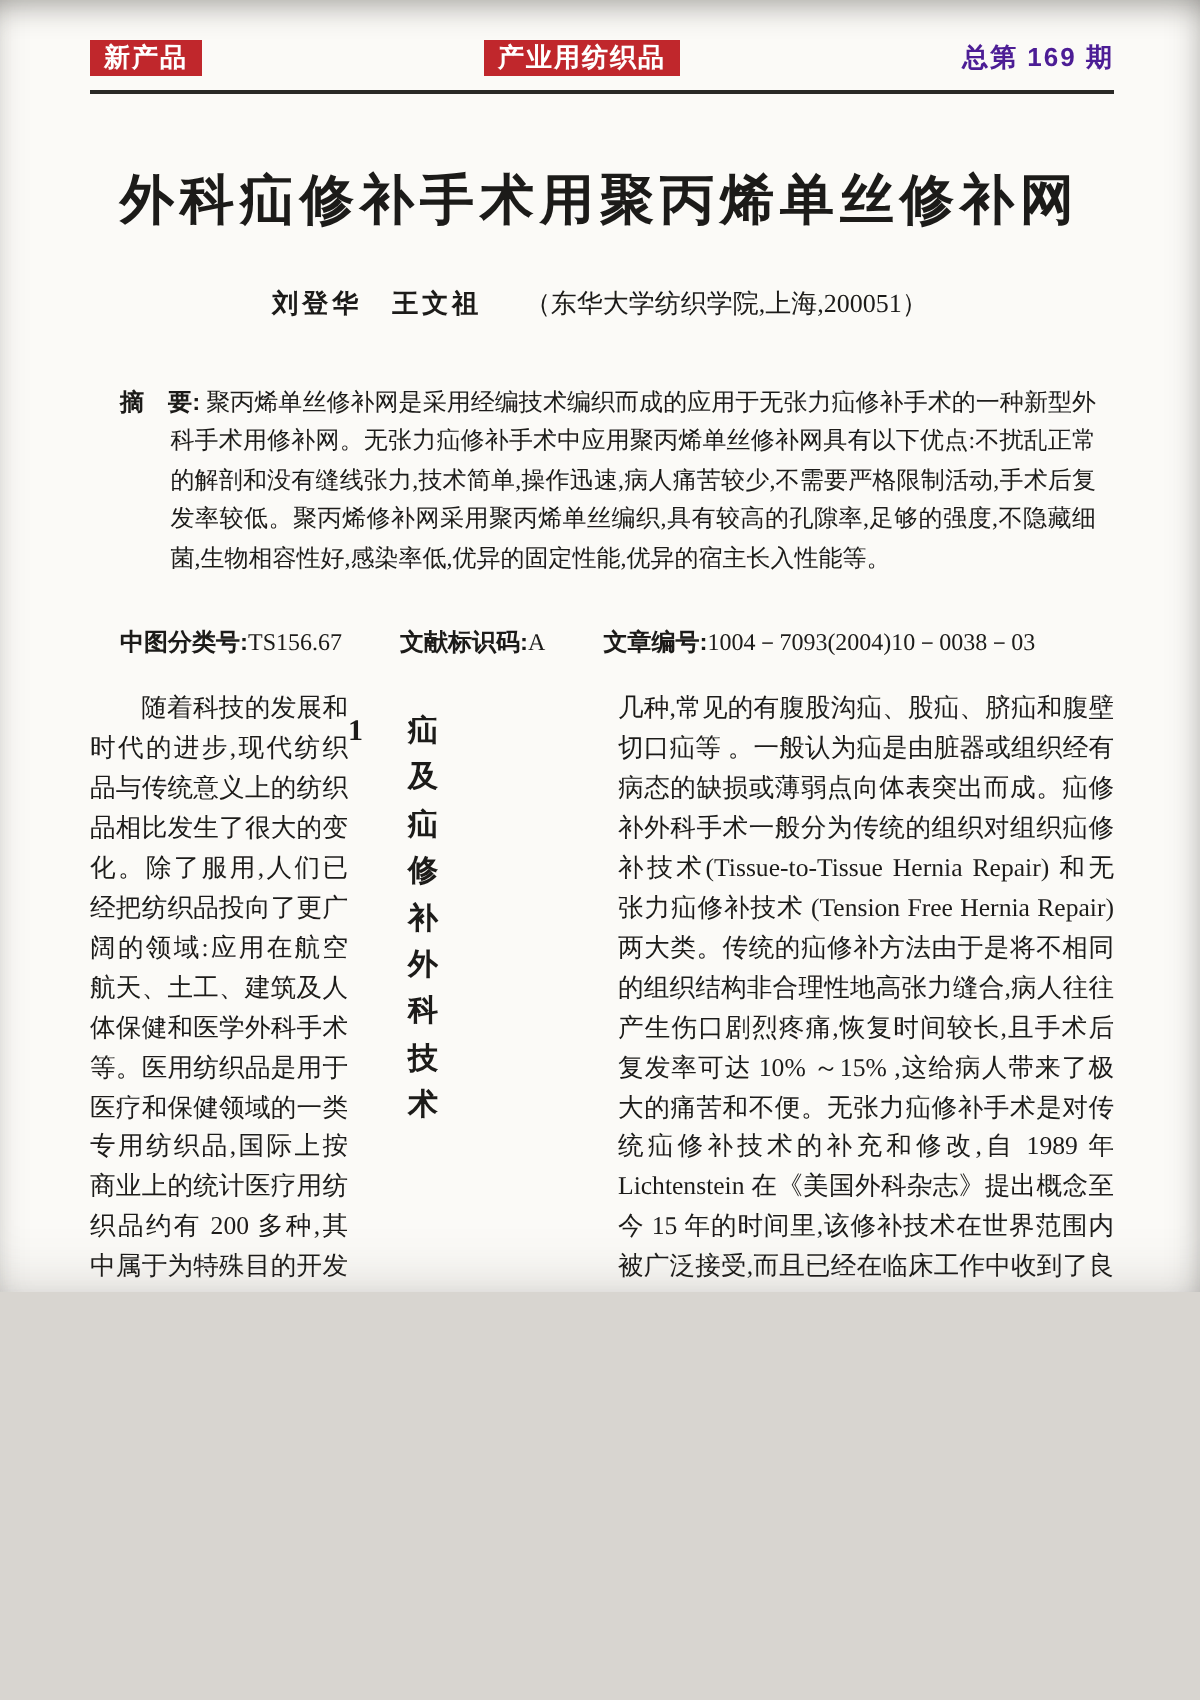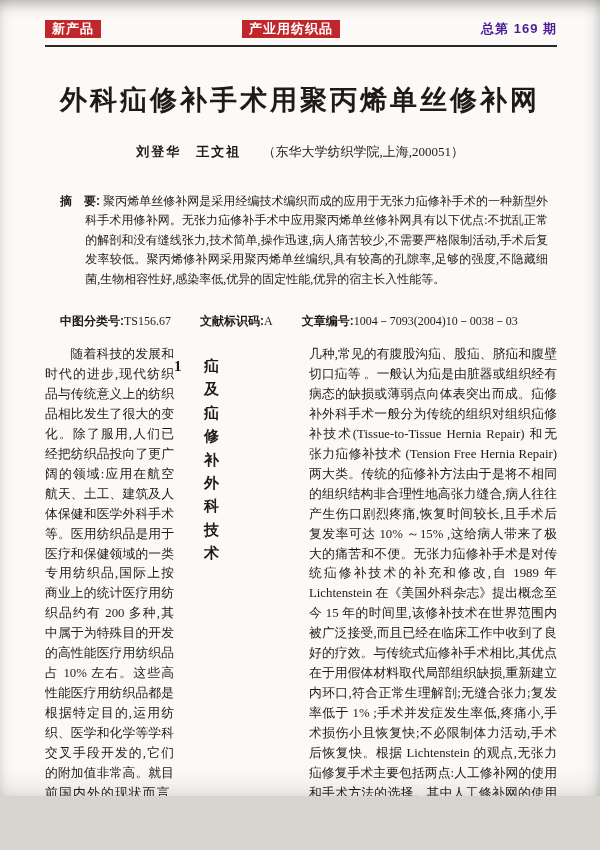--- a/index.html
+++ b/index.html
@@ -1,18 +1,18 @@
 <!DOCTYPE html>
 <html><head>
 <meta charset="utf-8">
 <style>
   html,body{margin:0;padding:0;background:#d8d5d0;}
   .page{
     position:relative;
-    width:600px;height:796px;
+    width:600px;height:646px;
     margin:0 auto;
     background:#fbfaf7;
     color:#1c1b19;
     font-family:"Liberation Serif","DejaVu Serif",serif;
     overflow:hidden;
     box-shadow:
       inset 0 14px 14px -10px rgba(90,88,84,.45),
       inset -12px 0 16px -12px rgba(90,88,84,.40),
       inset 12px 0 16px -14px rgba(90,88,84,.25),
       inset 0 -26px 30px -26px rgba(90,88,84,.25);

